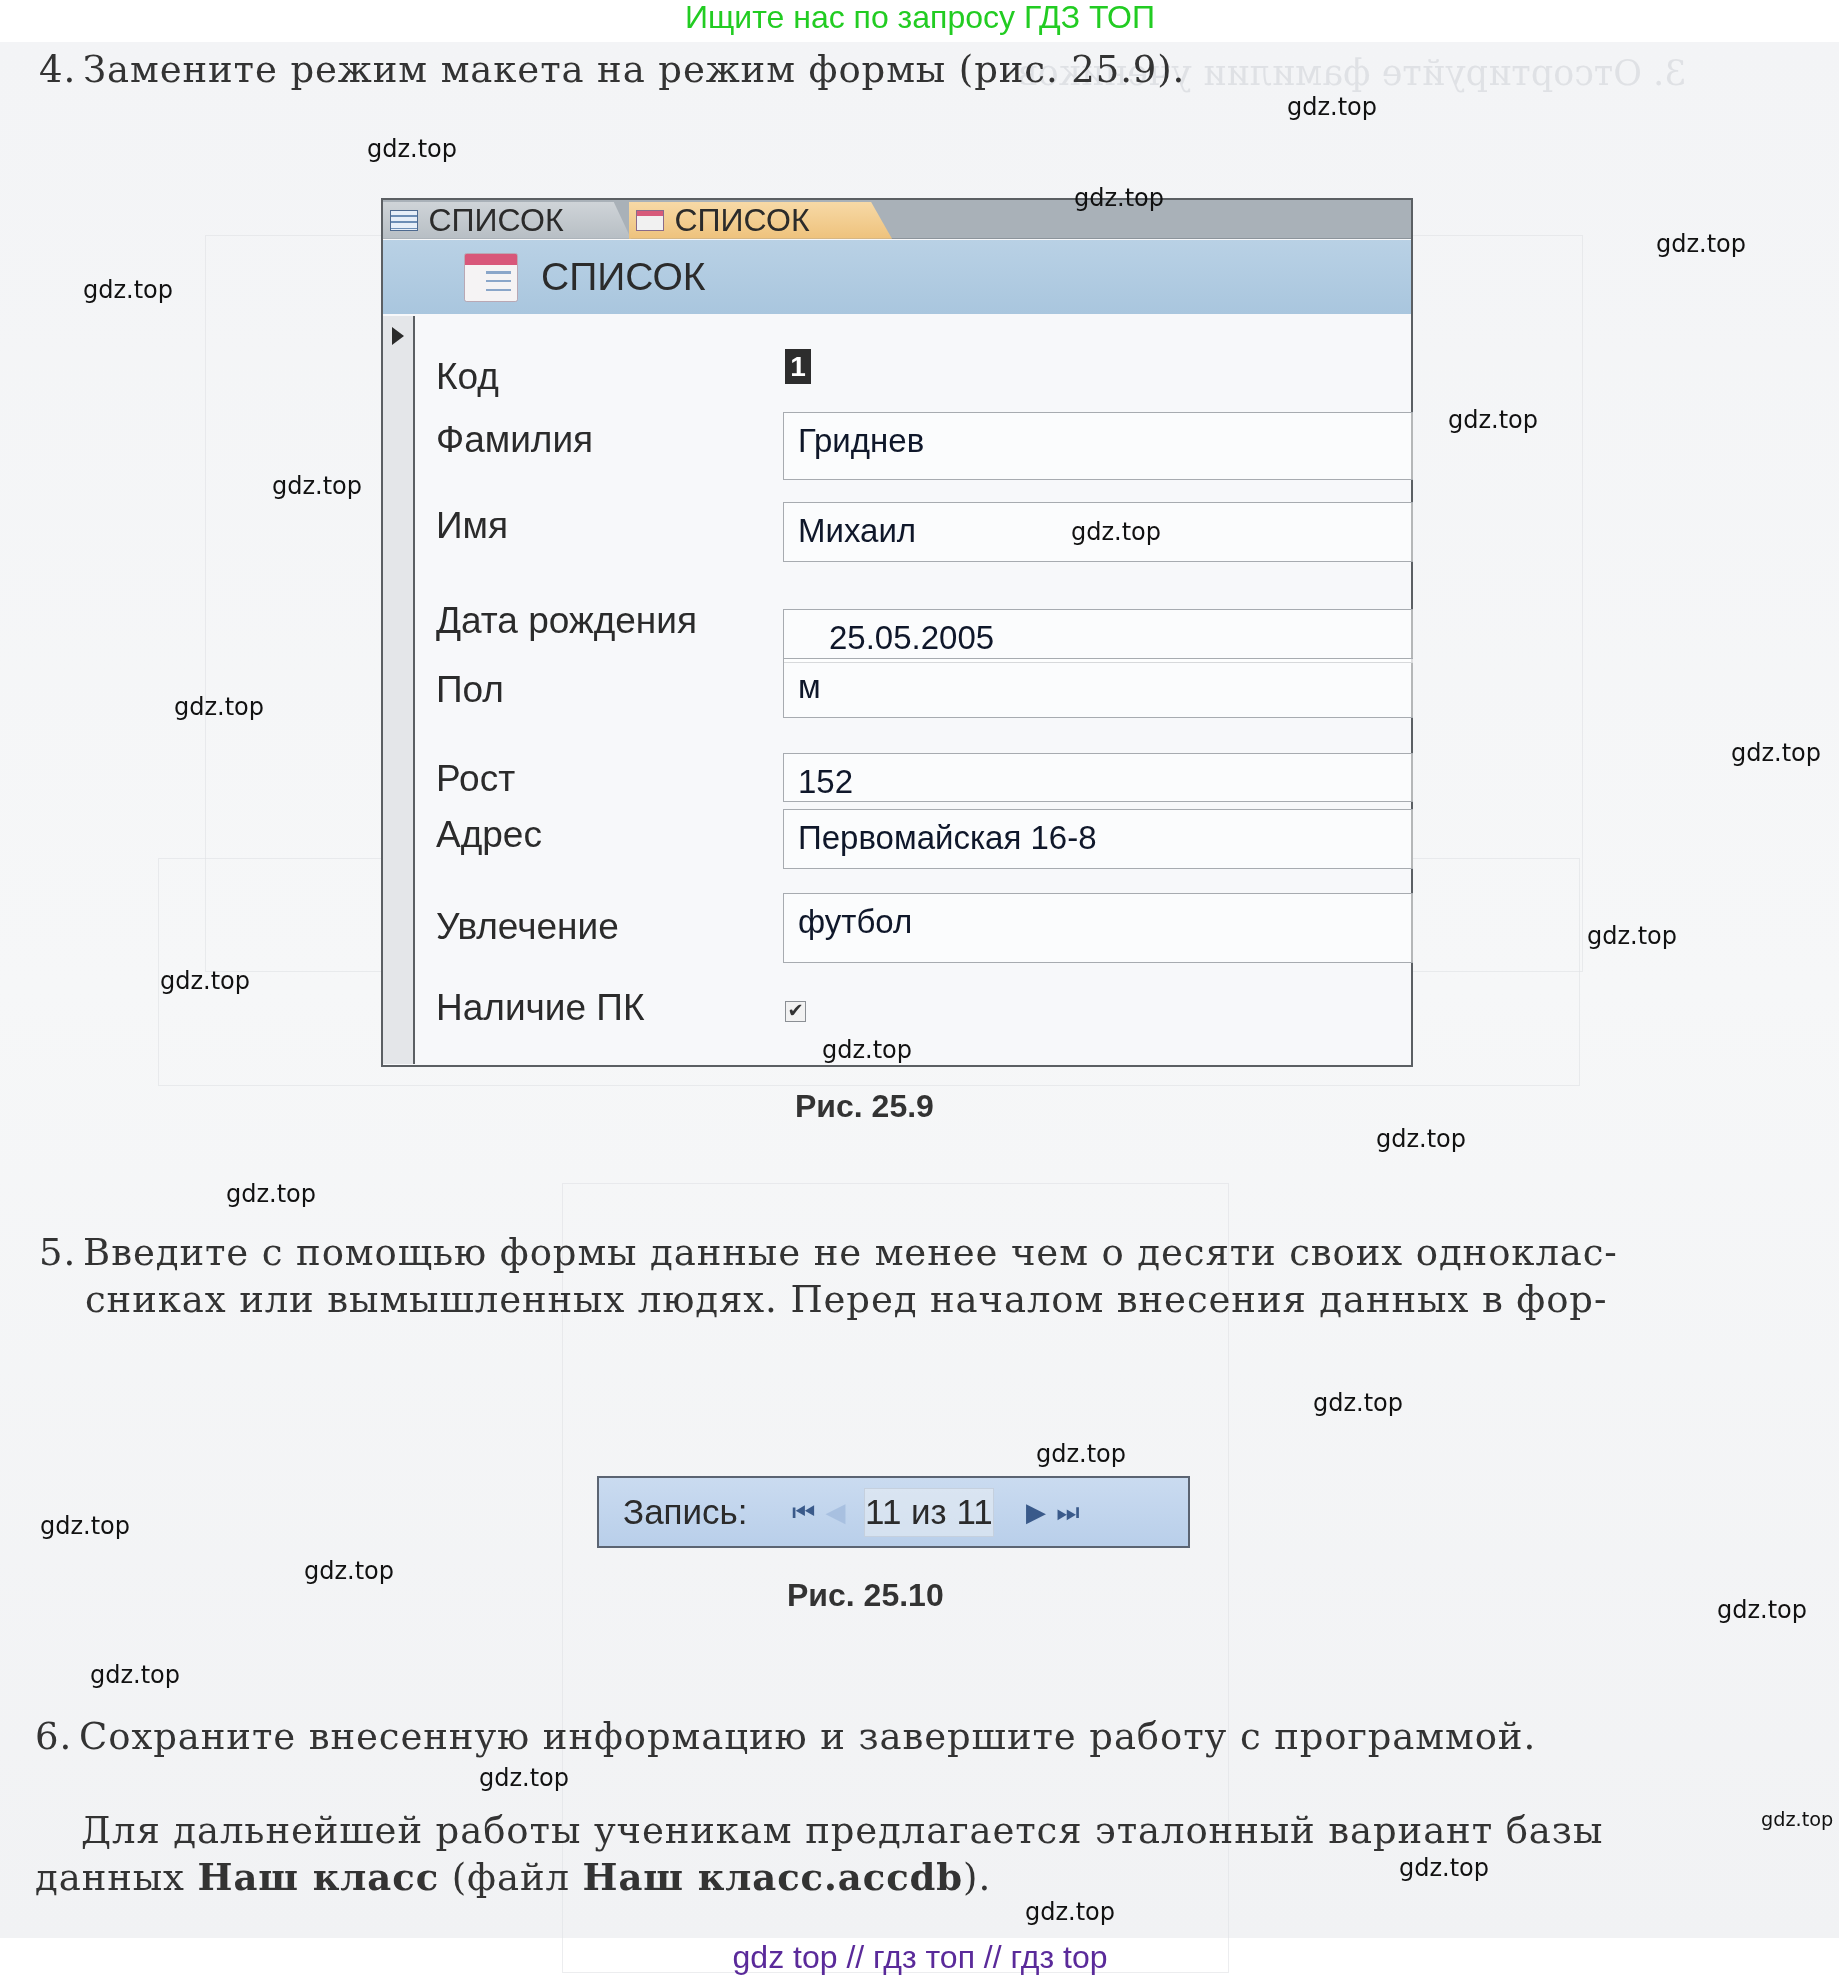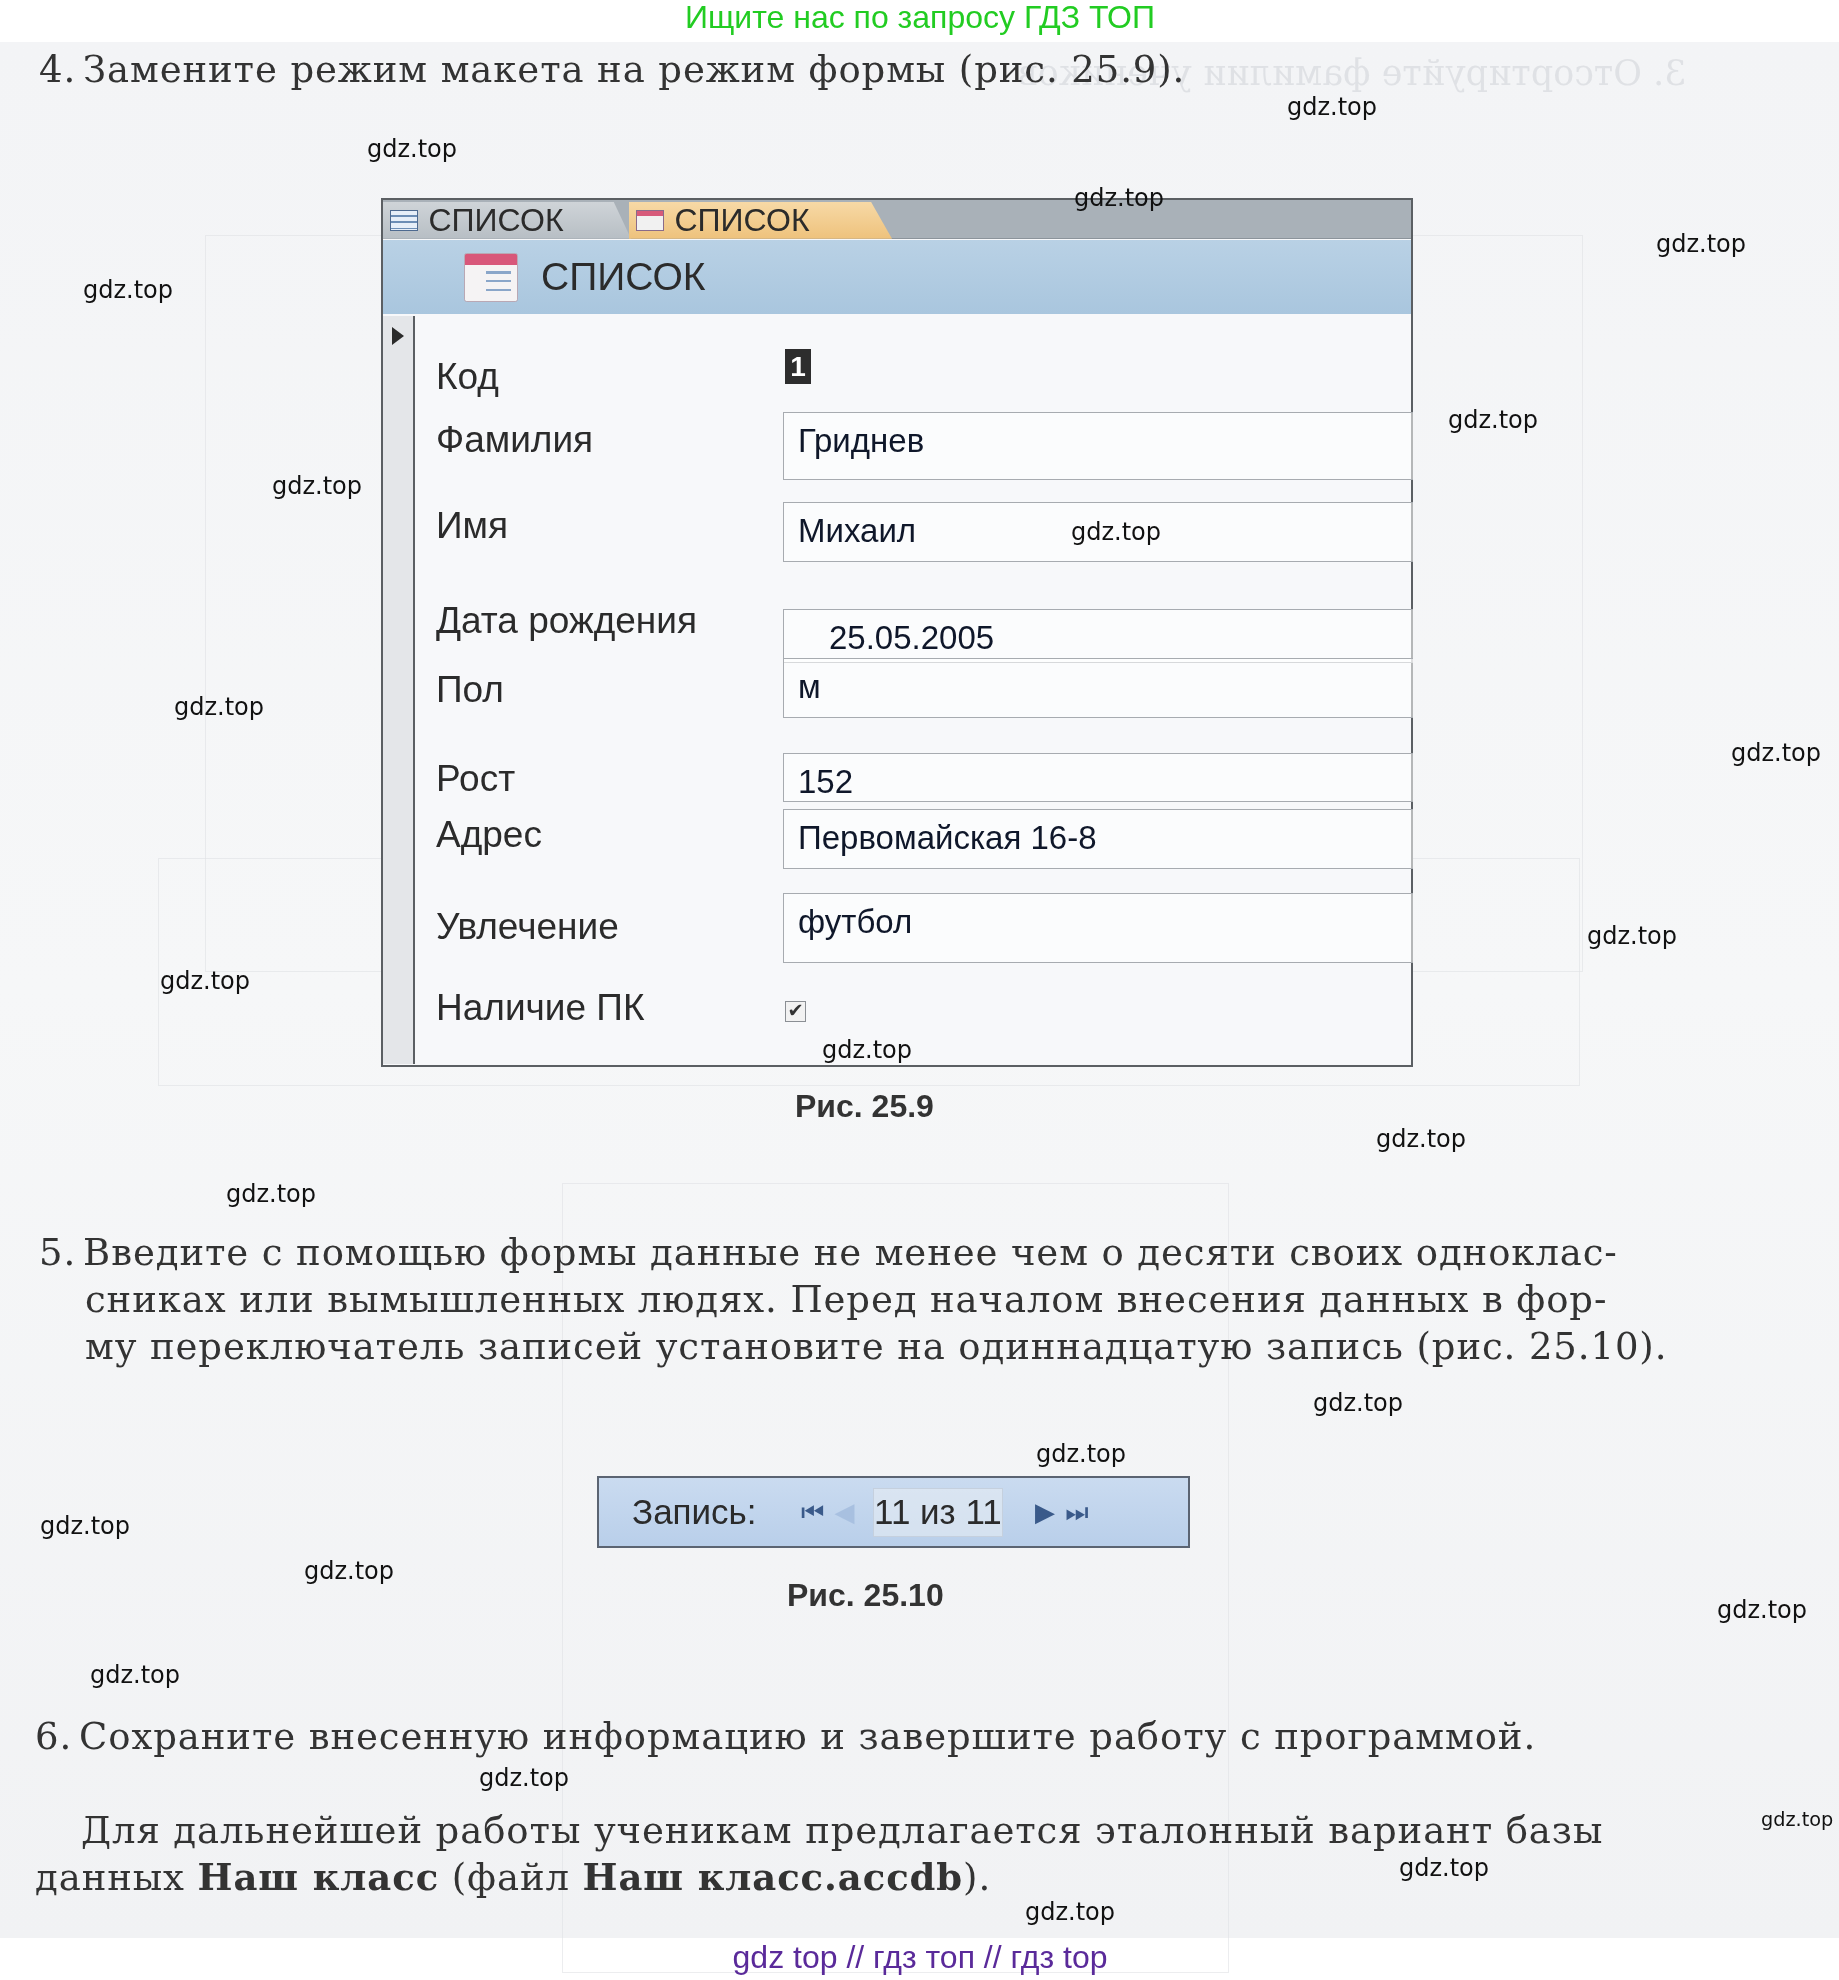--- a/index.html
+++ b/index.html
@@ -53,21 +53,21 @@
   .field-box { position: absolute; left: 400px; width: 630px; height: 68px; border: 1.8px solid #a7abb0; border-right: none; background: rgba(255,255,255,.55);
                font-family: "Liberation Sans", sans-serif; font-size: 33px; color: #0f172a; padding: 8.8px 0 0 14px; }
   .field-box.tall { height: 60px; }
   .kod-value { position: absolute; left: 402px; top: 149px; width: 26px; height: 35px; background: #2d2d2d; color: #fff;
                font-family: "Liberation Sans", sans-serif; font-weight: bold; font-size: 28px; text-align: center; line-height: 35px; }
   .checkbox { position: absolute; left: 402px; width: 21px; height: 21px; border: 1.8px solid #8b8f94; background: #f2f2f2;
               font-size: 19.3px; line-height: 17.6px; text-align: center; color: #333; font-family: "DejaVu Sans", sans-serif; }
 
   
   .nav { position: absolute; left: 597px; top: 1476px; width: 593px; height: 72px;
-         background: linear-gradient(#cadbf0, #b9cfea); border: 2.6px solid #5b6472; display: flex; align-items: center; padding-left: 33px; }
+         background: linear-gradient(#cadbf0, #b9cfea); border: 2.6px solid #5b6472; display: flex; align-items: center; padding-left: 24px; }
   .nav-label { font-family: "Liberation Sans", sans-serif; font-size: 35px; color: #2b2b2b; margin-right: 40px; }
   .nav-btn { font-family: "DejaVu Sans", sans-serif; font-size: 26px; color: #3a5a8a; width: 32px; text-align: center; }
   .nav-btn.disabled { color: #a8c0e0; }
   .nav-count { width: 130px; height: 49px; border: 1.8px solid #c5d0de; background: rgba(230,236,244,.6);
                font-family: "Liberation Sans", sans-serif; font-size: 35px; color: #2b2b2b; text-align: center; line-height: 46px; margin: 0 26px 0 12.3px; }
 
   .wm { position: absolute; font-family: "DejaVu Sans", sans-serif; font-size: 24px; color: #111; }
   .wm.small { font-size: 19.3px; }
 </style>
 </head>
@@ -132,21 +132,20 @@
 
   <span class="field-label" style="top:787px;">Наличие ПК</span>
   <span class="checkbox" style="top:801px;">✔</span>
 </div>
 
 <div class="caption" style="left:795px; top:1088px;">Рис.  25.9</div>
 
 <div class="para" style="left:39px; top:1229px; width:1756px;">
   <span class="num">5.</span><span>Введите с помощью формы данные не менее чем о десяти своих одноклас-</span>
   <span class="indent">сниках или вымышленных людях. Перед началом внесения данных в фор-</span>
-  <span class="indent">му переключатель записей установите на одиннадцатую запись (рис. 25.10).</span>
 </div>
 
 <div class="nav">
   <span class="nav-label">Запись:</span>
   <span class="nav-btn">⏮</span>
   <span class="nav-btn disabled">◀</span>
   <span class="nav-count">11 из 11</span>
   <span class="nav-btn">▶</span>
   <span class="nav-btn">⏭</span>
 </div>

